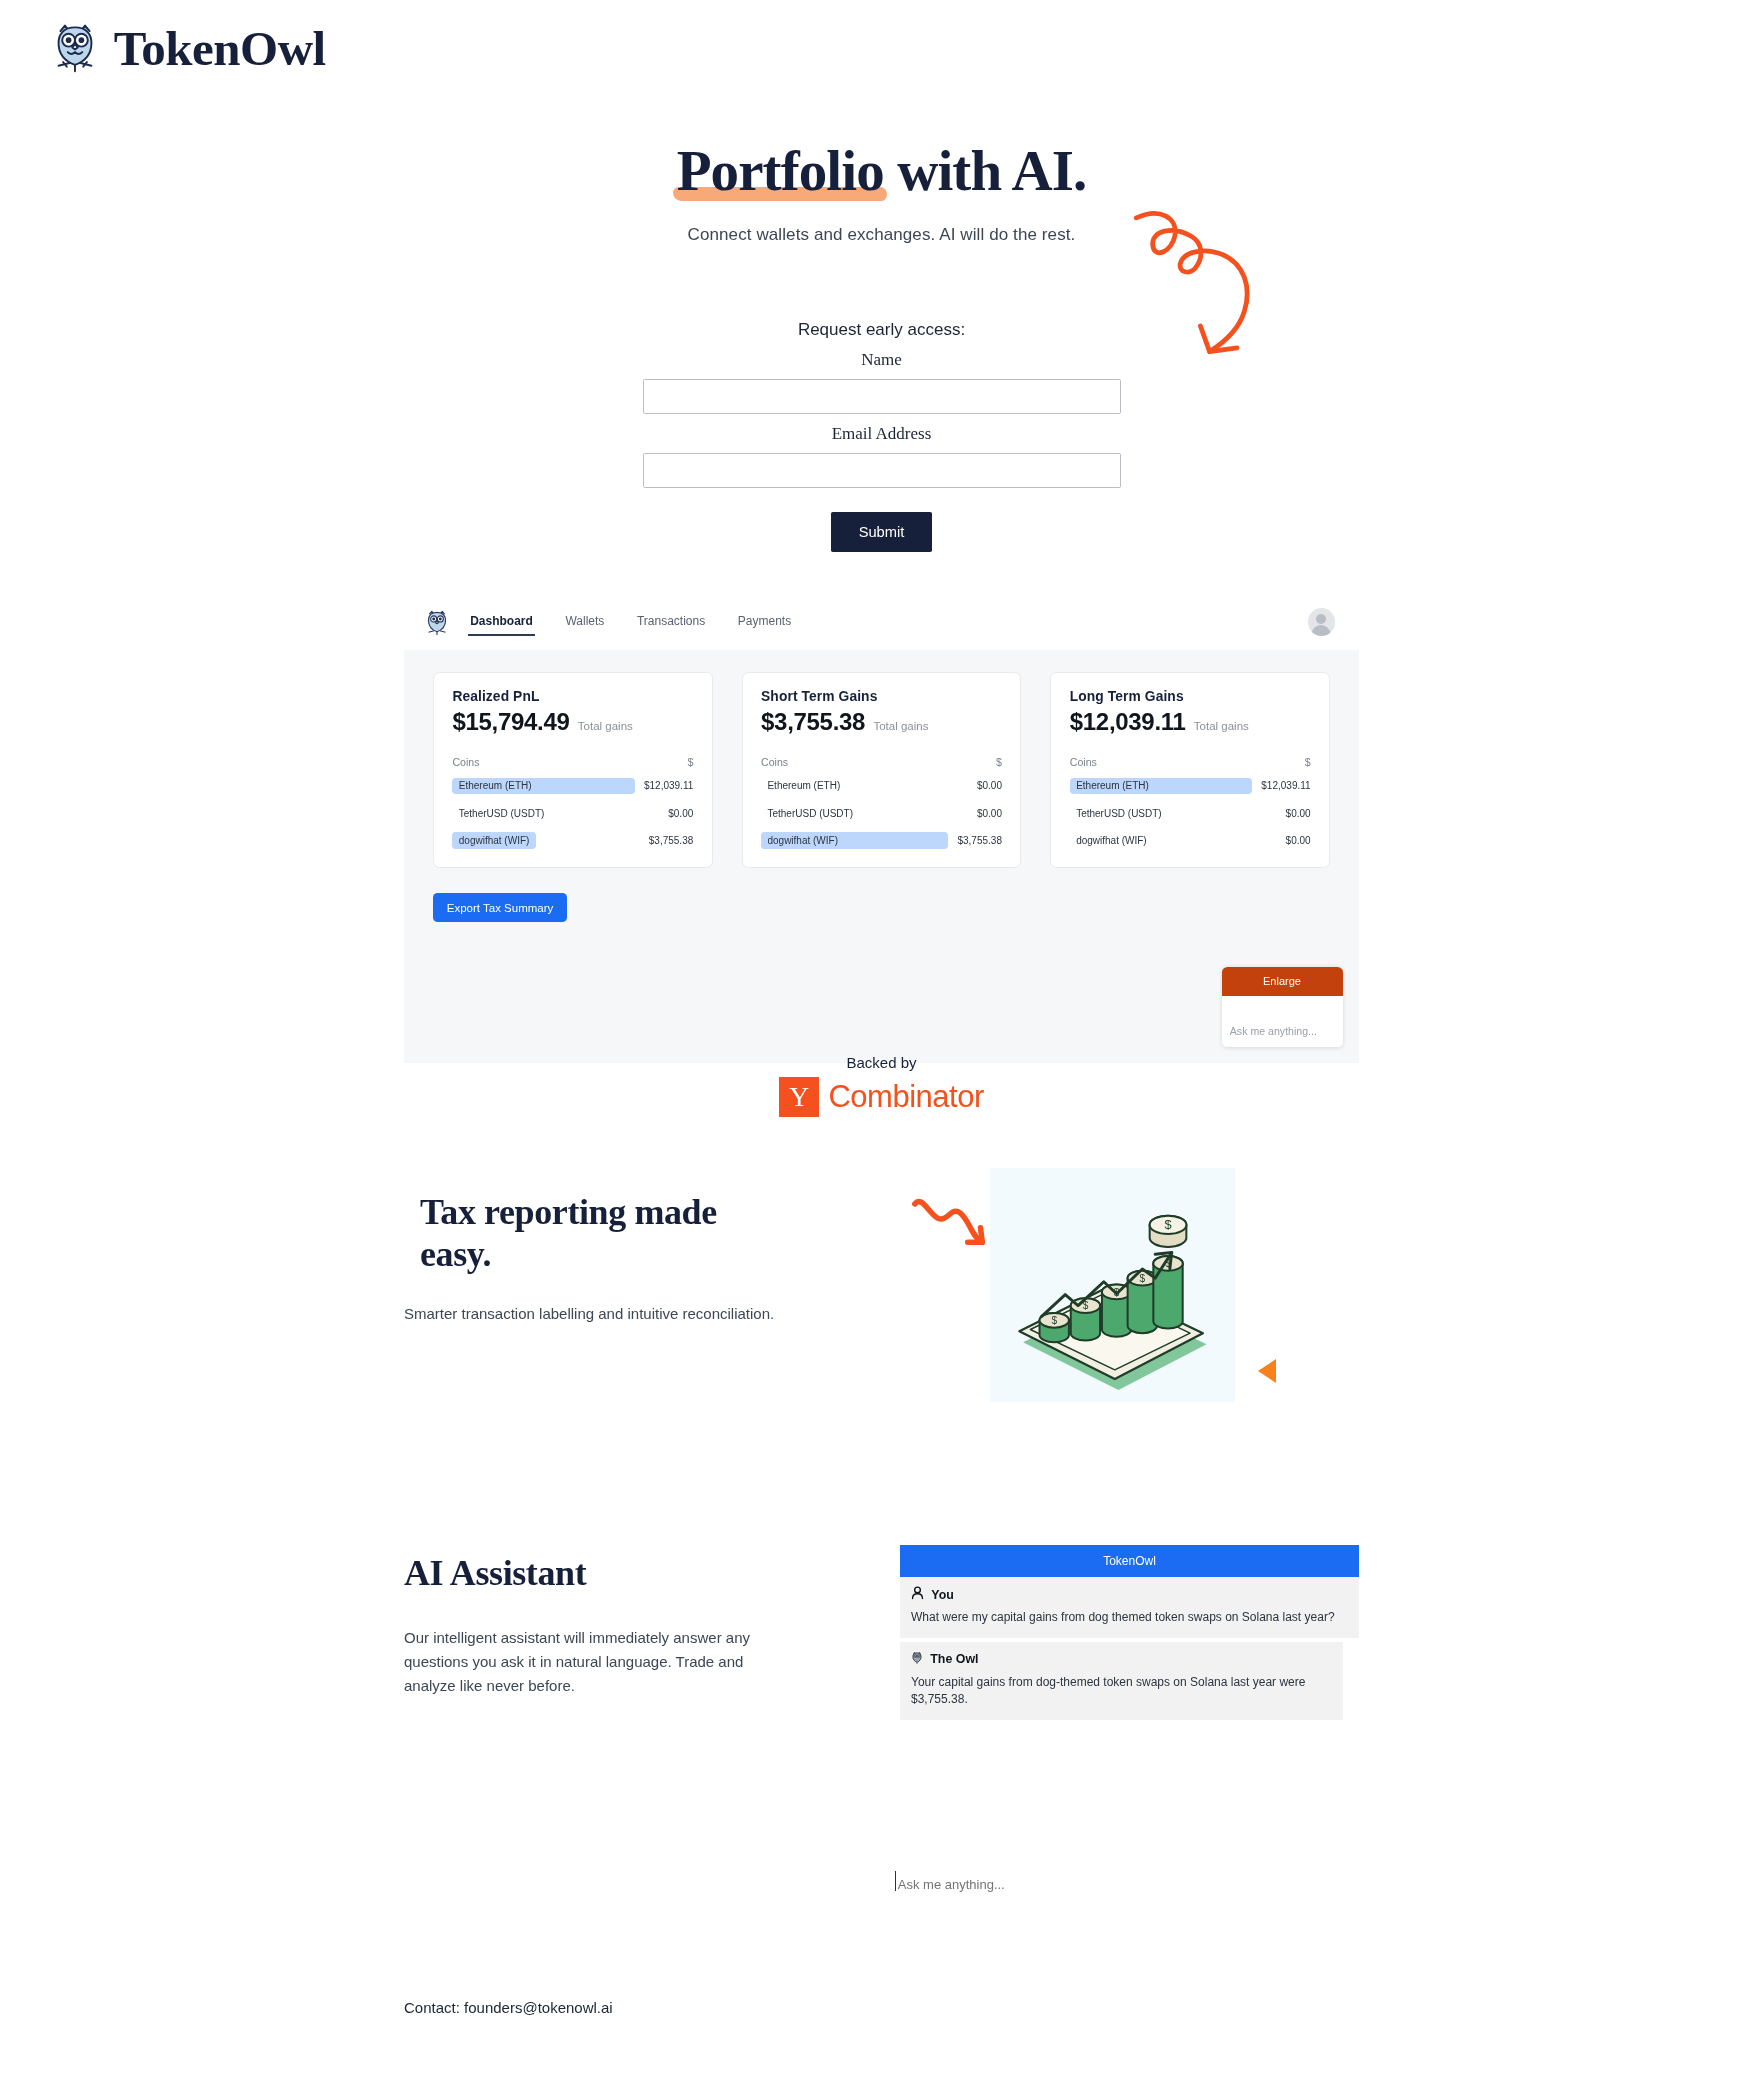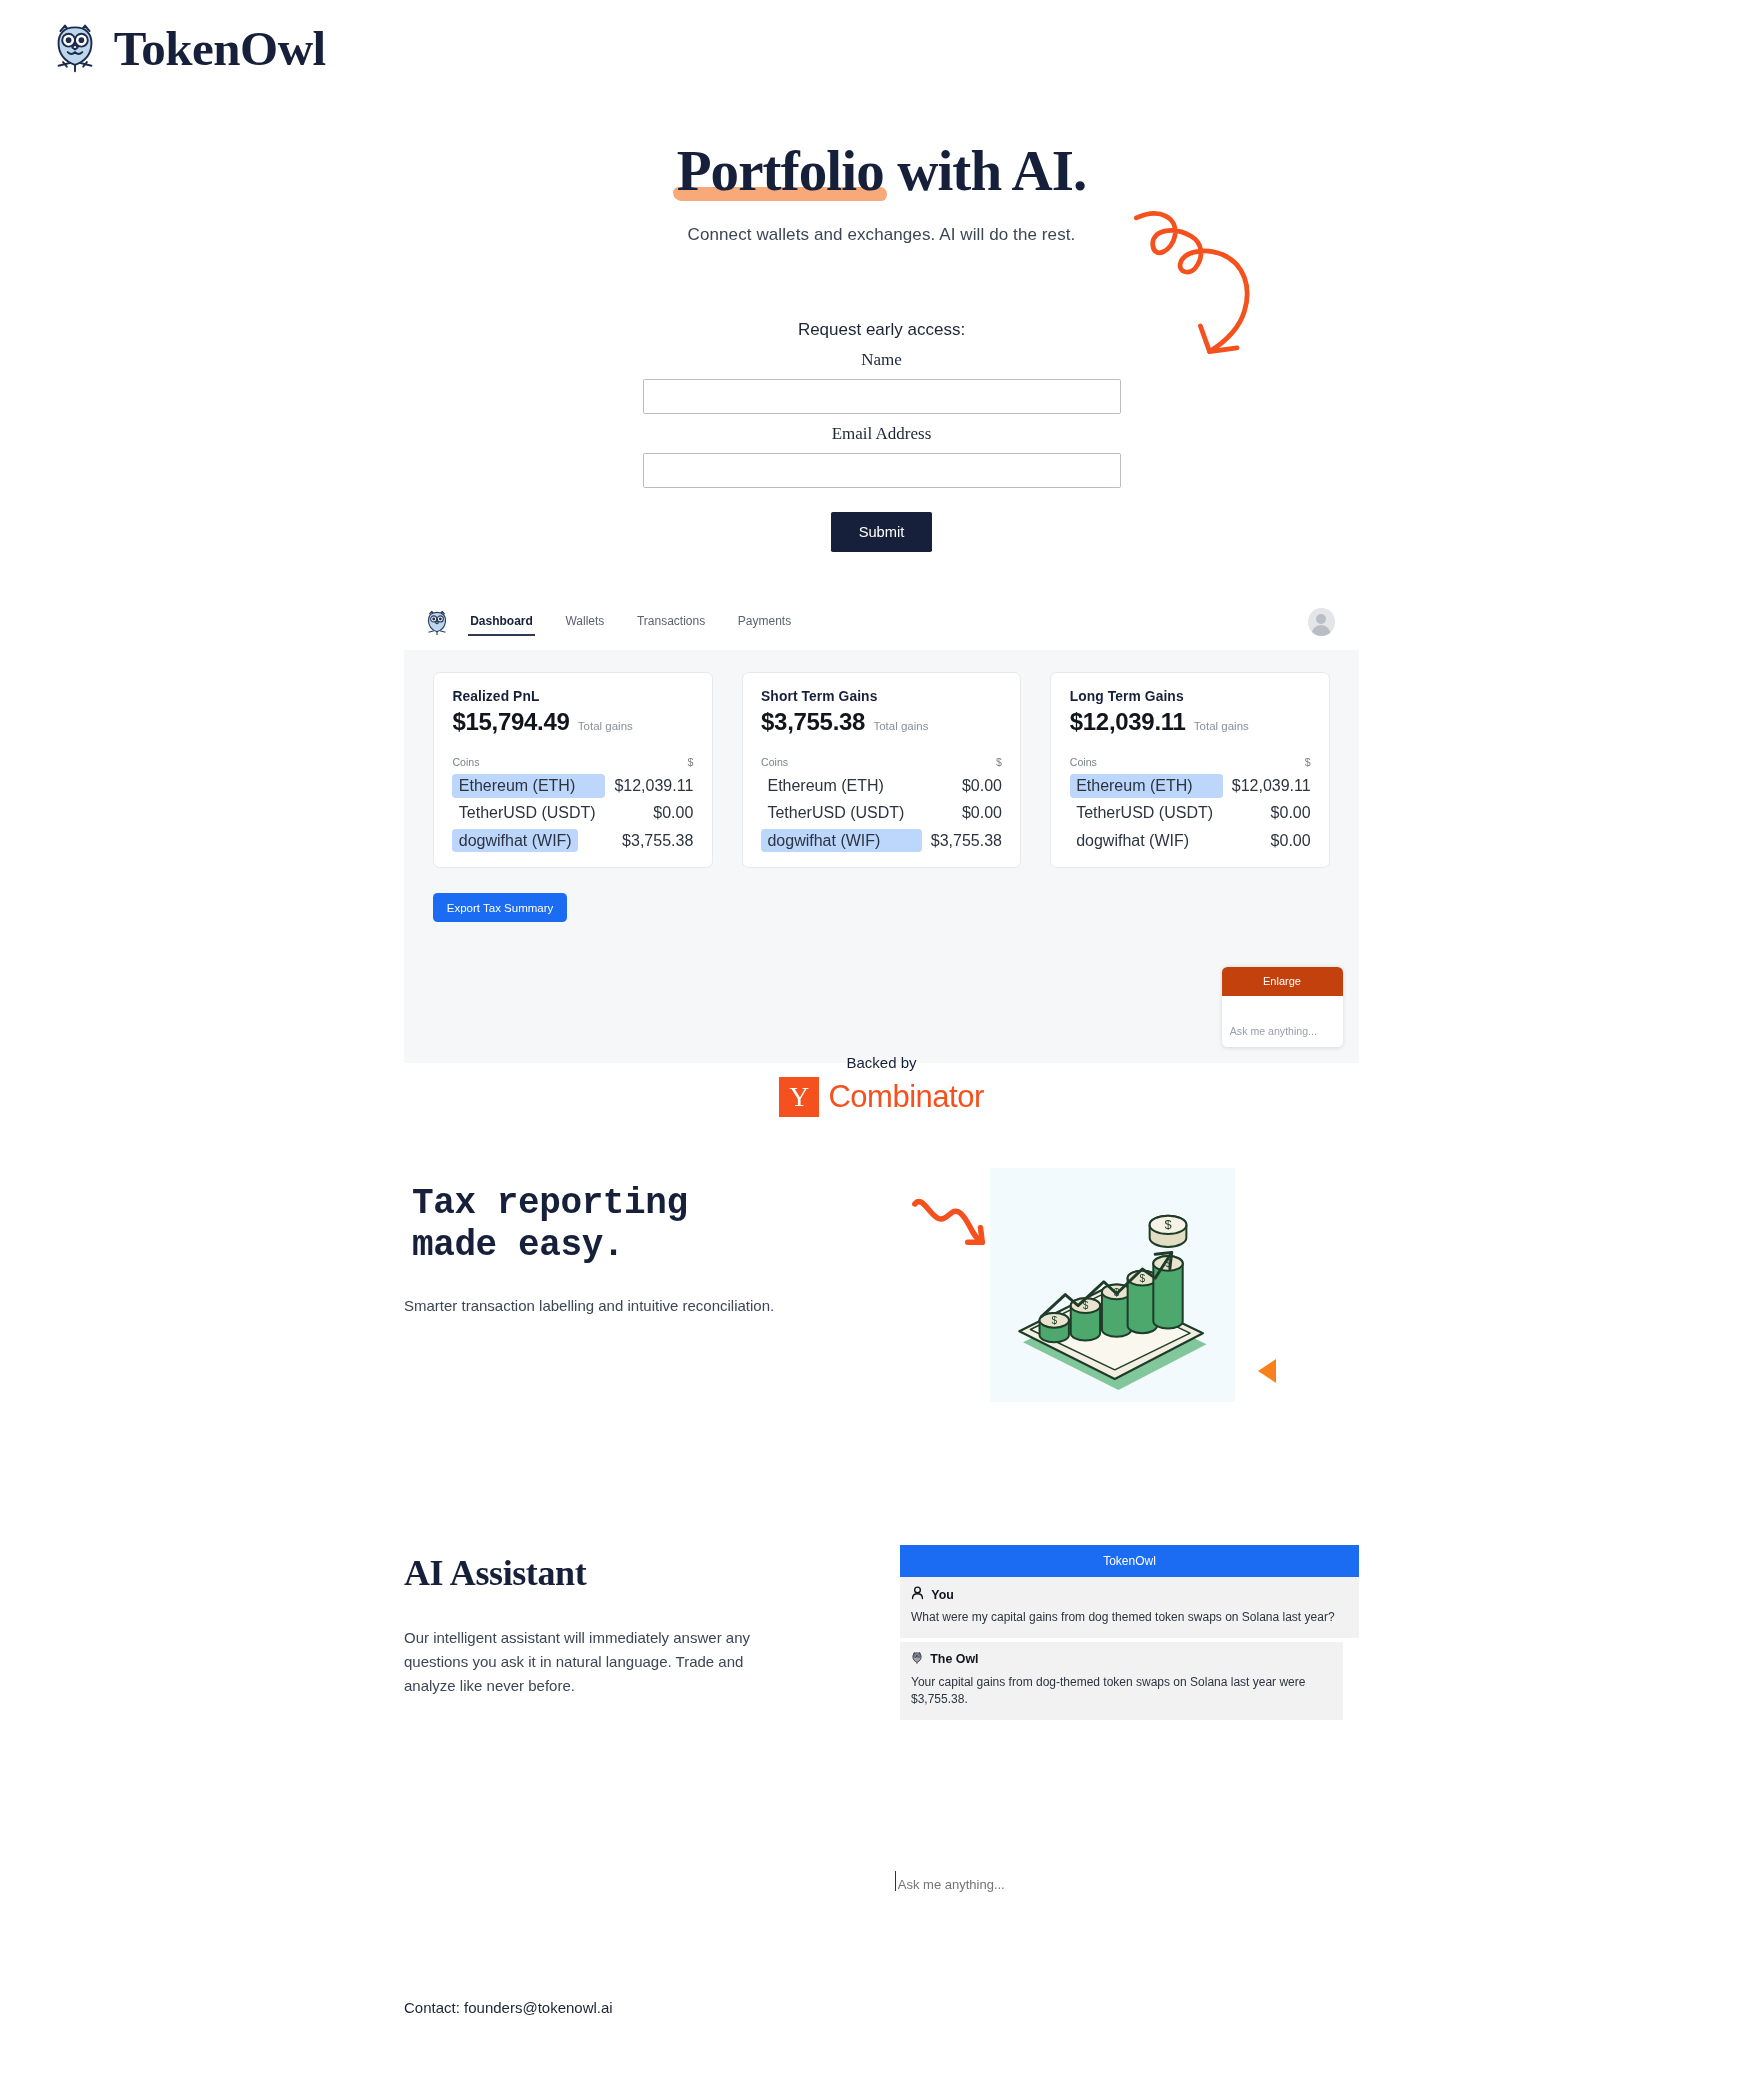--- a/index.html
+++ b/index.html
@@ -99,21 +99,21 @@
   .card h3 { margin:0; font-size:13.8px; font-weight:bold; color:#17203a; letter-spacing:0.1px; }
   .card .amount-row { margin-top:4.6px; display:flex; align-items:baseline; gap:8.3px; }
   .card .amount { font-size:24px; font-weight:bold; color:#11151c; letter-spacing:-0.3px; }
   .card .amount-label { font-size:11.5px; color:#8a9099; }
   .coin-head {
     display:flex; justify-content:space-between; margin-top:20px;
     font-size:10.6px; color:#7b828c;
   }
   .coin-row {
     display:flex; justify-content:space-between; align-items:center;
-    margin-top:8.3px; font-size:16px; color:#2c3440; height:19px;
+    margin-top:8.3px; font-size:10px; color:#2c3440; height:19px;
   }
   .coin-row .nm { padding:2.8px 6.4px; border-radius:3.7px; }
   .coin-row.hl-full .nm { background:#bdd6fb; display:block; flex:1; margin-right:9.2px; }
   .coin-row.hl-partial .nm { background:#bdd6fb; }
   .coin-row .val { white-space:nowrap; }
 
   #export-btn {
     margin:14.7px 0 0 29px; display:inline-block; background:#1b6cf3; color:#fff;
     font-size:11.5px; padding:8.3px 13.8px; border:none; border-radius:4.6px; cursor:pointer;
     font-family:"Liberation Sans", sans-serif;
@@ -138,21 +138,21 @@
   #backed .ysq {
     width:40px; height:40px; background:#f4511e; color:#fff;
     font-family:"Liberation Serif", serif; font-size:27.5px; line-height:40px; text-align:center;
   }
   #backed .yname { font-size:31px; color:#f4511e; letter-spacing:-0.5px; }
 
   
   #tax-sec { position:absolute; left:0; top:1175px; width:1763px; height:275px; }
   #tax-text { position:absolute; left:404px; top:0; width:395px; }
   #tax-text h2 {
-    margin:8px; font-family:Liberation Mono, monospace; font-size:36px;
+    margin:16px; font-family:Liberation Serif, serif; font-size:36px;
     font-weight:bold; color:#17203a; line-height:1.18; letter-spacing:-0.4px;
   }
   #tax-text p { margin:29px 0 0; font-size:15px; color:#3d4654; }
   #tax-squiggle { position:absolute; left:909px; top:18.4px; width:101px; height:73px; }
   #tax-img {
     position:absolute; left:990px; top:-7.3px; width:245px; height:234px;
     background:#f3fafd;
   }
   #tax-tri { position:absolute; left:1258px; top:184px; width:0;height:0;
     border-top:12px solid transparent; border-bottom:12px solid transparent;

